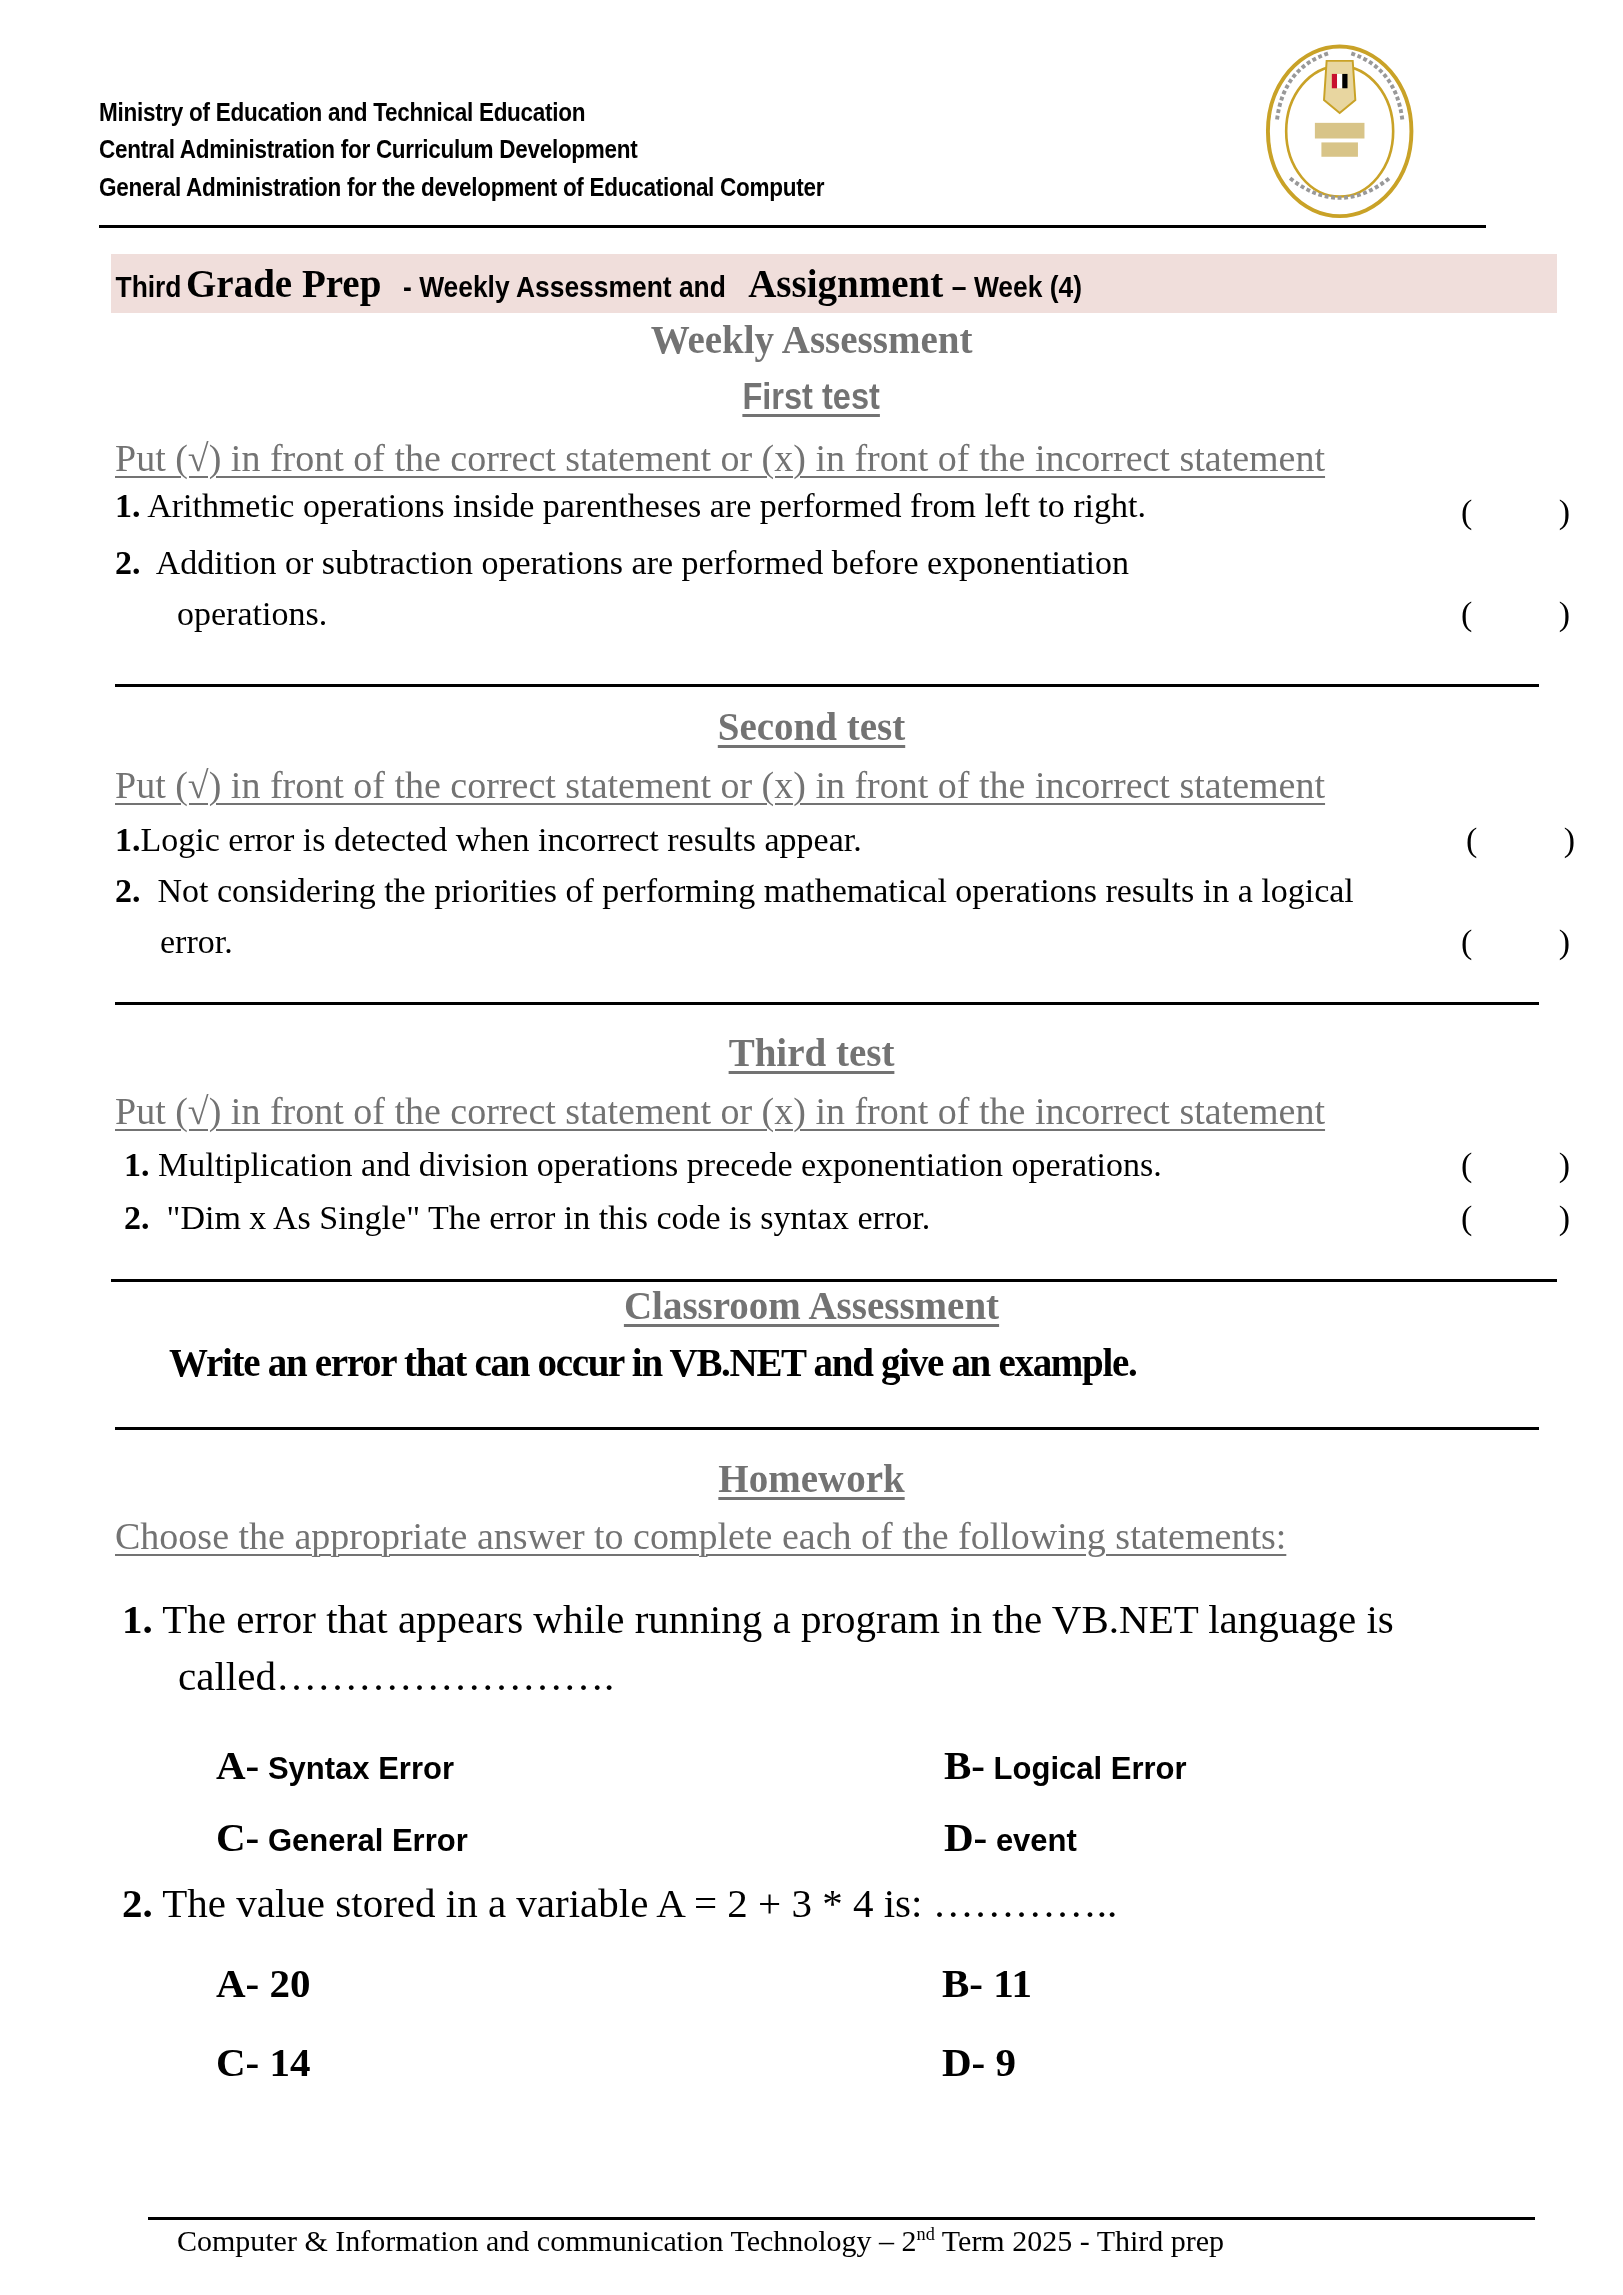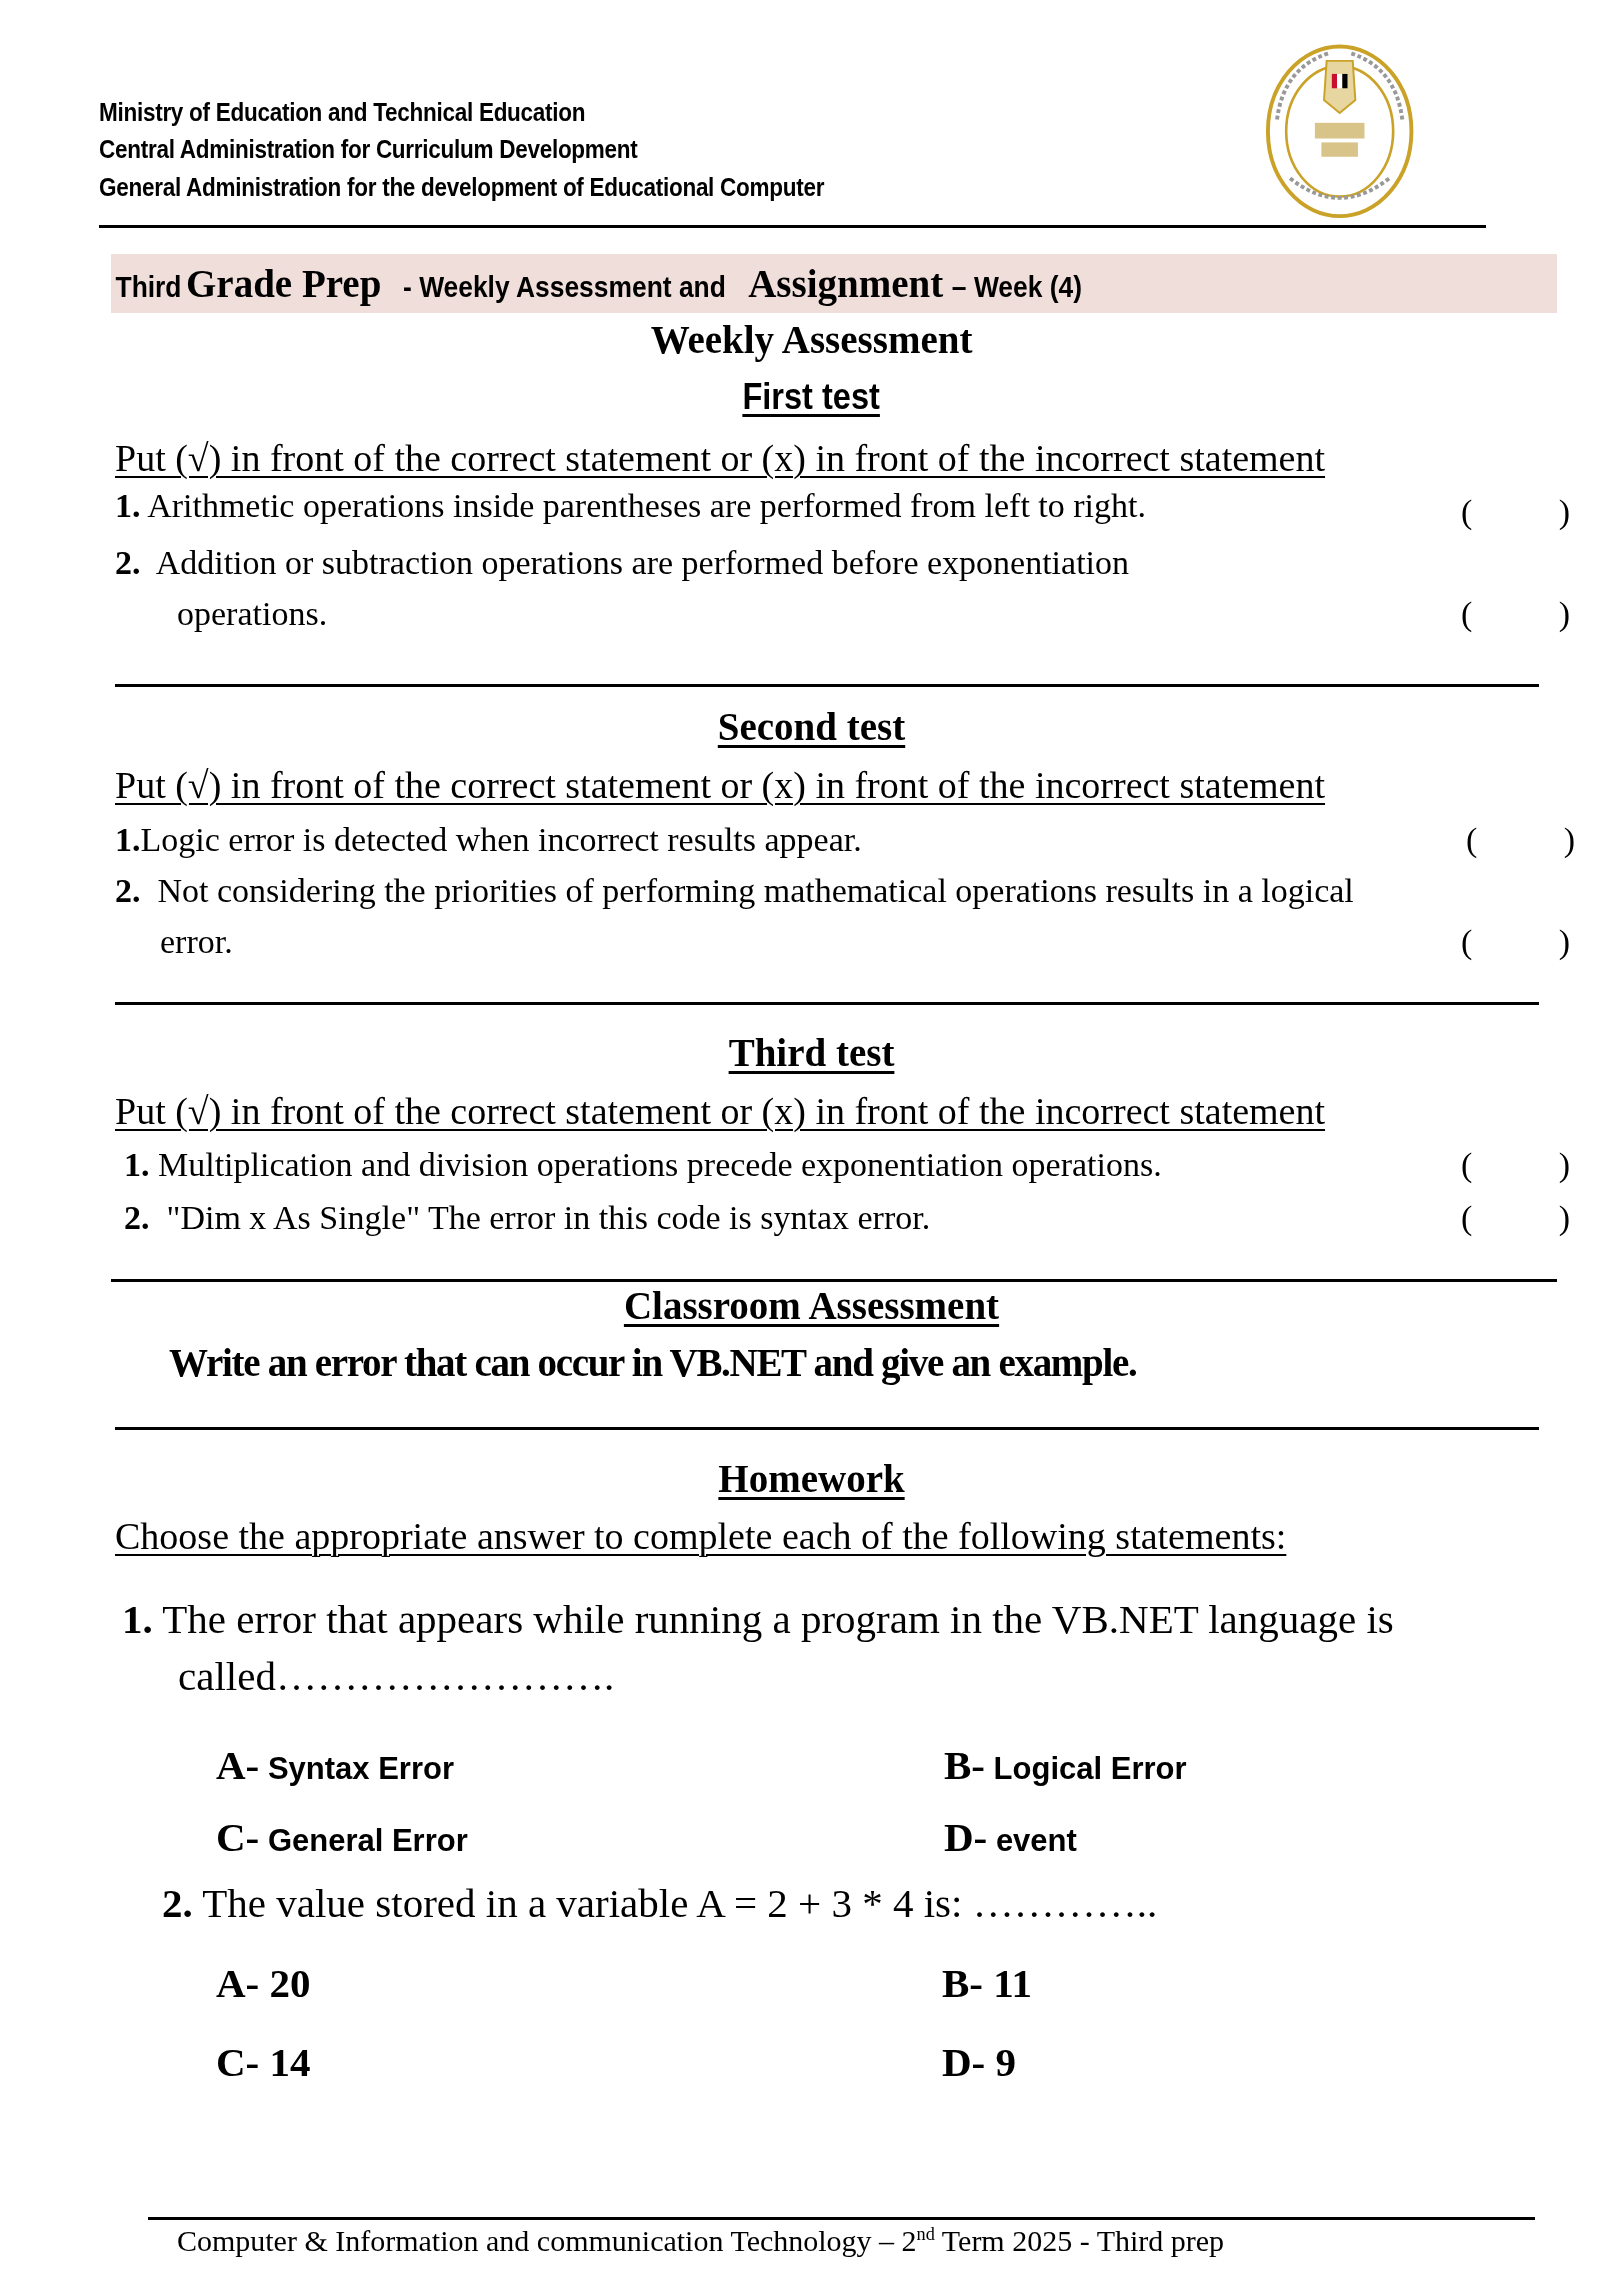--- a/index.html
+++ b/index.html
@@ -4,21 +4,21 @@
 <style>
   html, body { margin: 0; padding: 0; background: #ffffff; }
   body { width: 1623px; height: 2295px; position: relative; overflow: hidden; font-family: "Liberation Serif", serif; color: #000; }
   .abs { position: absolute; white-space: nowrap; }
   .hdr { font-family: "Liberation Sans", sans-serif; font-weight: bold; font-size: 25px; left: 99px; letter-spacing: -0.3px; transform: scaleX(0.9); transform-origin: left; }
   .rule { position: absolute; background: #000; }
   .titlebar { position: absolute; left: 111px; top: 254px; width: 1446px; height: 59px; background: #F0DEDB; display: flex; align-items: center; justify-content: flex-start; }
   .titlebar .sans { font-family: "Liberation Sans", sans-serif; font-weight: bold; font-size: 30px; transform: scaleX(0.88); display: inline-block; }
   .titlebar .serif { font-family: "Liberation Serif", serif; font-weight: bold; font-size: 39px; }
   .center { left: 0; width: 1623px; text-align: center; }
-  .red { color: #000000; }
+  .red { color: #737373; }
   .h-main { font-size: 39px; font-weight: bold; }
   .h-sub { font-size: 39px; font-weight: bold; text-decoration: underline; text-decoration-thickness: 3.3px; text-underline-offset: 5.2px; }
   .h-sub-sans { font-family: "Liberation Sans", sans-serif; font-size: 37px; font-weight: bold; text-decoration: underline; text-decoration-thickness: 3.3px; text-underline-offset: 5.2px; transform: scaleX(0.88); display:inline-block; }
   .instr { font-size: 38px; text-decoration: underline; text-decoration-thickness: 2px; text-underline-offset: 5.2px; left: 115px; }
   .q { font-size: 34px; left: 115px; }
   .q b { font-weight: bold; }
   .paren { font-size: 34px; left: 1461px; letter-spacing: 39px; }
   .big { font-size: 39px; font-weight: bold; letter-spacing: -1.3px; }
   .hwq { font-size: 41px; }
   .opt { font-size: 38px; }
@@ -122,21 +122,21 @@
 <div class="abs opt" style="top:1741px; left:944px;">
   <span class="letter">B-</span><span class="sans"> Logical Error</span>
 </div>
 <div class="abs opt" style="top:1813px; left:216px;">
   <span class="letter">C-</span><span class="sans"> General Error</span>
 </div>
 <div class="abs opt" style="top:1813px; left:944px;">
   <span class="letter">D-</span><span class="sans"> event</span>
 </div>
 
-<div class="abs hwq" style="top:1879px; left:122px;margin-left:40px;">
+<div class="abs hwq" style="top:1879px; left:122px;">
   <b>2.</b> <span>The value stored in a variable A = 2 + 3 * 4 is: …………..</span>
 </div>
 
 <div class="abs opt2" style="top:1959px; left:216px;">
   <span>A-</span><span> 20</span>
 </div>
 <div class="abs opt2" style="top:1959px; left:942px;">
   <span>B-</span><span> 11</span>
 </div>
 <div class="abs opt2" style="top:2038px; left:216px;">

